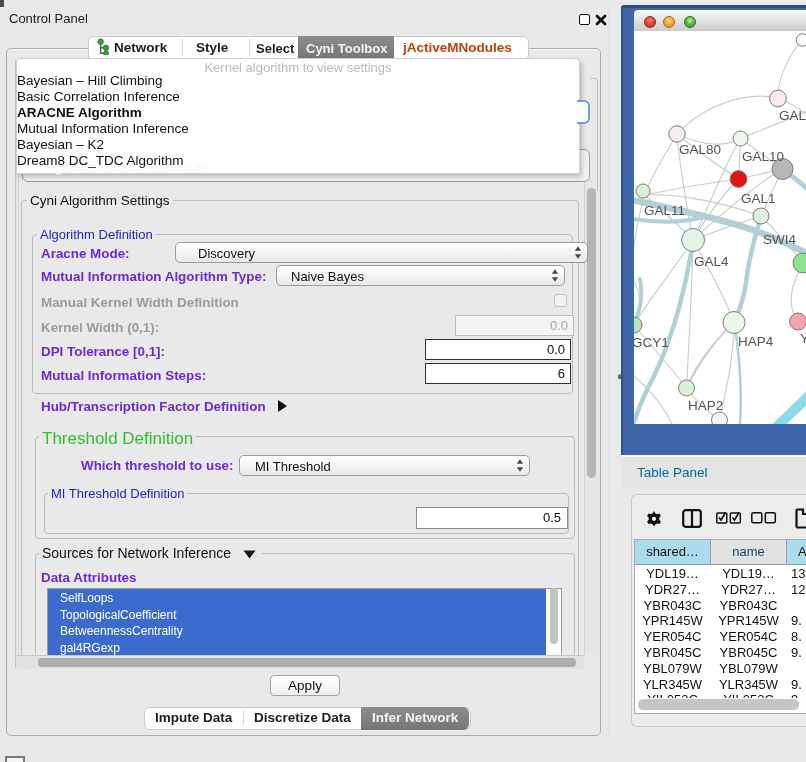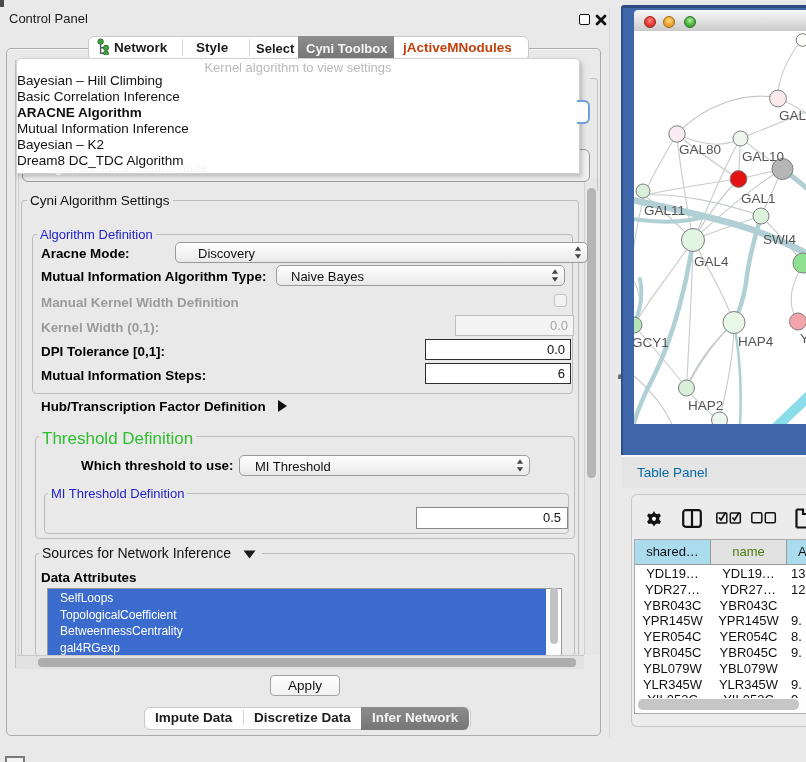--- a/index.html
+++ b/index.html
@@ -1,21 +1,21 @@
 <!DOCTYPE html>
 <html><head>
 <meta charset="utf-8">
 <style>
   html,body{margin:0;padding:0;}
   #root{position:relative;width:806px;height:762px;background:#e9e9e9;
     font-family:"Liberation Sans",sans-serif;overflow:hidden;}
   .abs{position:absolute;}
   .grouplabel{position:absolute;background:#e9e9e9;padding:0 3px;font-size:13.5px;color:#111;white-space:nowrap;}
   .gbox{position:absolute;border:1px solid #bcbcbc;border-radius:4px;}
-  .blabel{position:absolute;font-size:13.4px;font-weight:bold;color:#000000;white-space:nowrap;}
+  .blabel{position:absolute;font-size:13.4px;font-weight:bold;color:#6d28d9;white-space:nowrap;}
   .combo{position:absolute;background:linear-gradient(#ffffff,#f2f2f2 60%,#e8e8e8);
     border:1px solid #9a9a9a;border-radius:5px;font-size:13px;color:#111;}
   .combo .ctext{position:absolute;left:22px;top:2.5px;}
   .arrows{position:absolute;right:5px;top:1.5px;width:8px;height:15px;}
   .tfield{position:absolute;background:#fff;font-size:13px;color:#111;text-align:right;}
 </style>
 </head>
 <body>
 <div id="root">
 
@@ -291,21 +291,21 @@
     <rect x="14.3" y="0.8" width="10" height="10" rx="1.5" fill="none" stroke="#111" stroke-width="1.5"></rect>
   </svg>
   <svg class="abs" style="left:795px;top:508px;" width="11" height="21" viewBox="0 0 11 21">
     <path d="M1.5 1.5 L8 1.5 L8 6 L11 6 M11 19.5 L1.5 19.5 Z M1.5 1.5 L1.5 19.5" fill="none" stroke="#111" stroke-width="2.2"></path>
   </svg>
   </g>
 
   
   <div class="abs" style="left:634px;top:539px;width:172px;height:173px;background:#fff;border:1px solid #aaa;border-right:none;">
     <div class="abs" style="left:0;top:0;width:75px;height:24px;background:#abdcee;border-right:1px solid #9a9a9a;border-bottom:1px solid #9a9a9a;text-align:center;font-size:13px;color:#111;line-height:24px;">shared…</div>
-    <div class="abs" style="left:76px;top:0;width:75px;height:24px;background:#e2e2e2;border-right:1px solid #9a9a9a;border-bottom:1px solid #9a9a9a;text-align:center;font-size:13px;color:#4d7c0f;line-height:24px;">name</div>
+    <div class="abs" style="left:76px;top:0;width:75px;height:24px;background:#e2e2e2;border-right:1px solid #9a9a9a;border-bottom:1px solid #9a9a9a;text-align:center;font-size:13px;color:#0c4a6e;line-height:24px;">name</div>
     <div class="abs" style="left:152px;top:0;width:20px;height:24px;background:#abdcee;border-bottom:1px solid #9a9a9a;font-size:13px;color:#111;line-height:24px;padding-left:11px;">A</div>
     <div class="abs" style="left:0;top:26px;width:75px;font-size:13px;color:#111;line-height:15.8px;text-align:center;">YDL19…<br>YDR27…<br>YBR043C<br>YPR145W<br>YER054C<br>YBR045C<br>YBL079W<br>YLR345W<br>YIL053C</div>
     <div class="abs" style="left:76px;top:26px;width:75px;font-size:13px;color:#111;line-height:15.8px;text-align:center;">YDL19…<br>YDR27…<br>YBR043C<br>YPR145W<br>YER054C<br>YBR045C<br>YBL079W<br>YLR345W<br>YIL053C</div>
     <div class="abs" style="left:156px;top:26px;width:20px;font-size:13px;color:#111;line-height:15.8px;">13<br>12<br><br>9.<br>8.<br>9.<br><br>9.<br>9.</div>
     <div class="abs" style="left:0;top:158px;width:172px;height:14px;background:#fdfdfd;"></div>
     <div class="abs" style="left:3px;top:159px;width:161px;height:11px;background:#c6c6c6;border-radius:5px;"></div>
   </div>
 
 </div>
 

